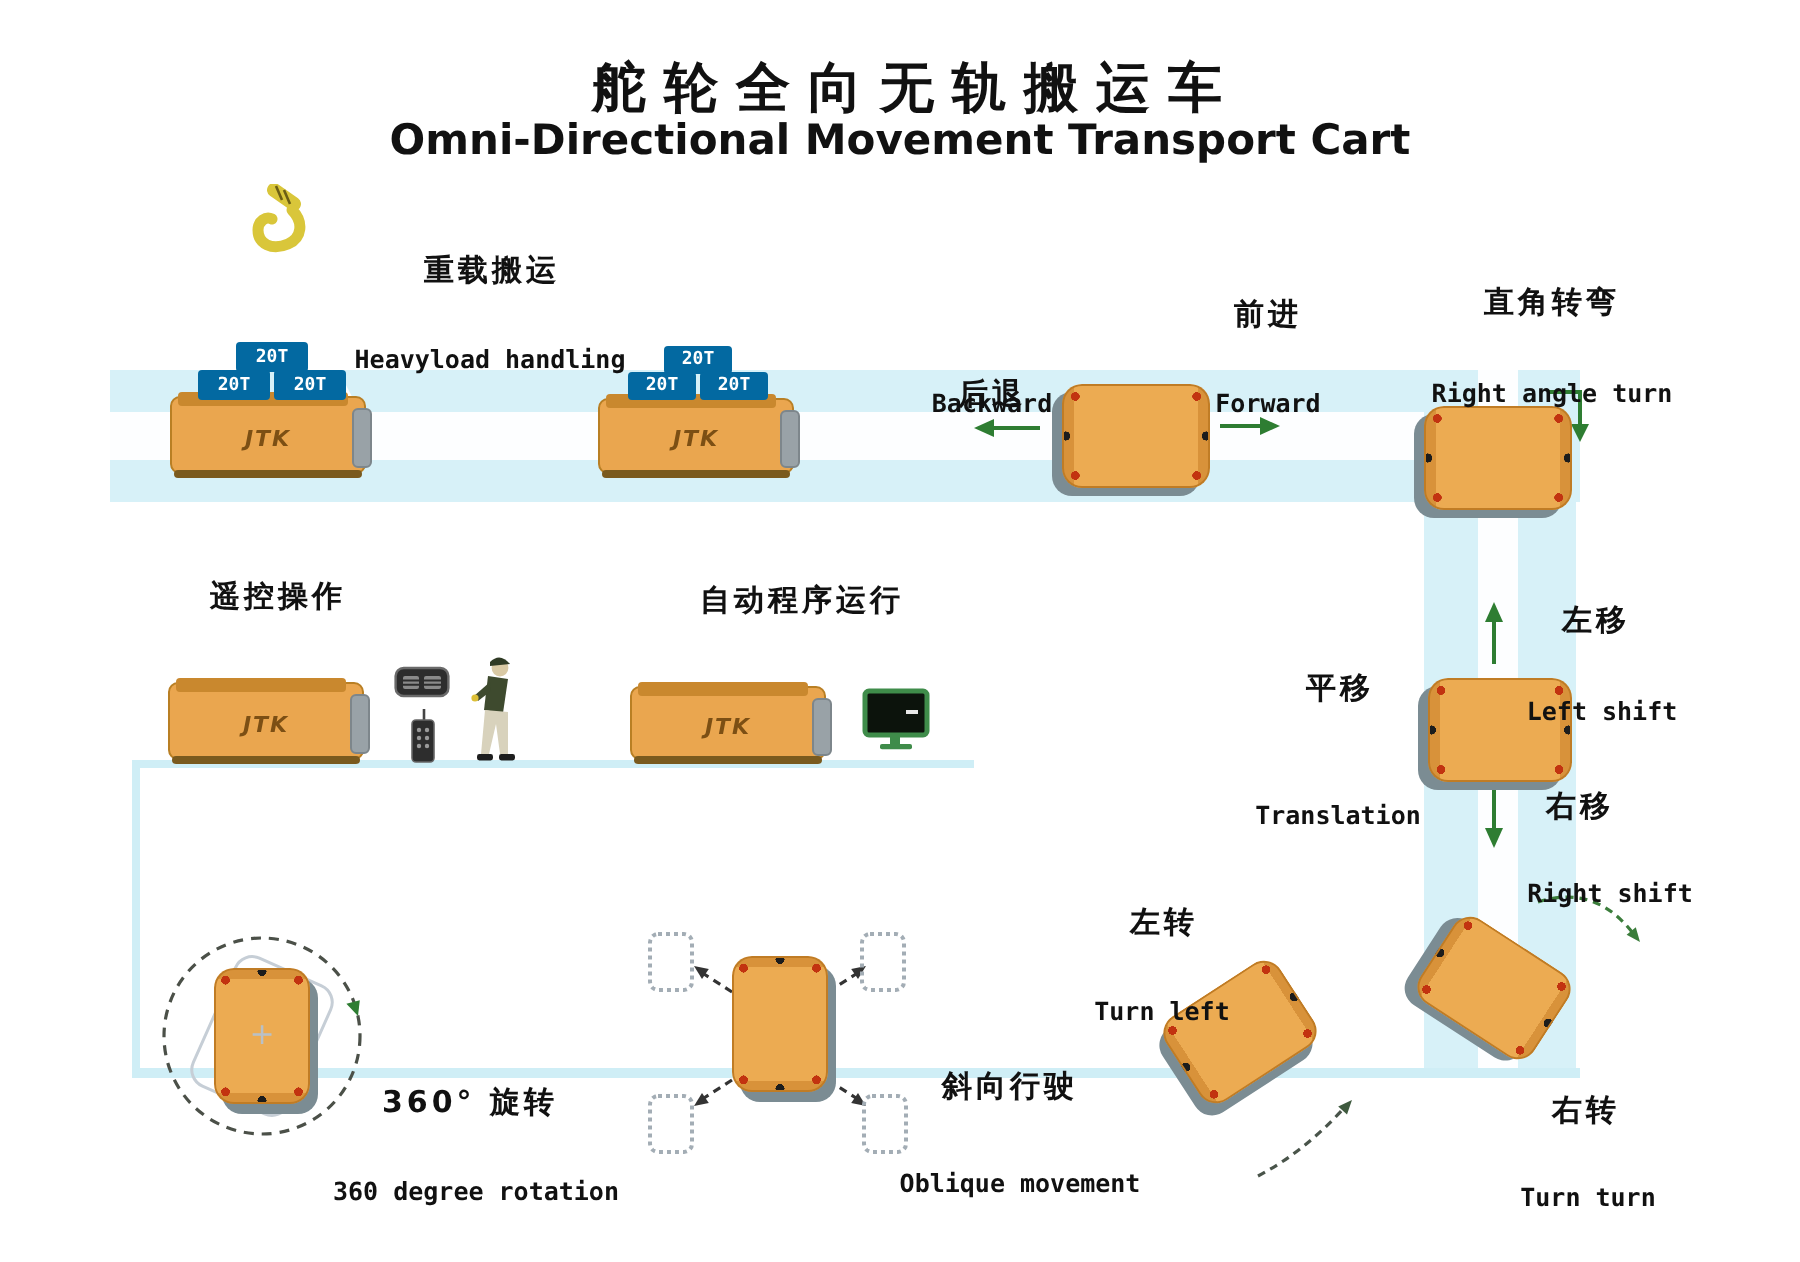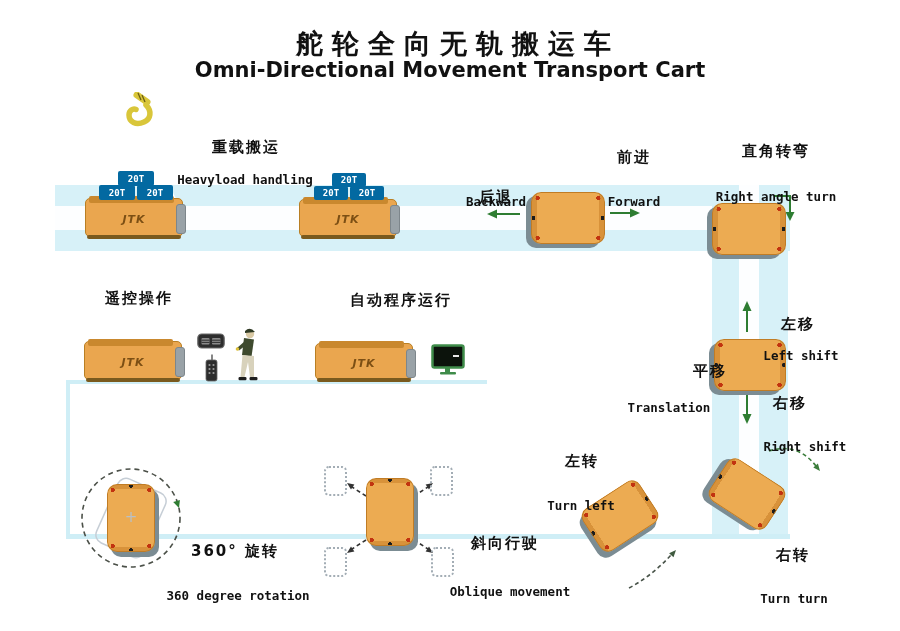--- a/index.html
+++ b/index.html
@@ -118,21 +118,21 @@
   </svg>
 
   <div class="lbl title-zh" style="left:458px;top:26px;">舵轮全向无轨搬运车</div>
   <div class="lbl title-en" style="left:450px;top:58px;">Omni-Directional Movement Transport Cart</div>
 
   <svg class="icon" style="left:114px;top:92px;" width="48" height="52" viewBox="0 0 48 52">
     <path d="M23 3 L33 10" stroke="#d9c63a" stroke-width="7" stroke-linecap="round"></path>
     <path d="M24 1 l3 7 M28 3 l3 7" stroke="#6b5e14" stroke-width="1.3"></path>
     <path d="M32 13 C38 19 37 27 30 30 C22 33.5 15 30 15 23 C15 18.5 19 16 22 17.5" fill="none" stroke="#d9c63a" stroke-width="5.5" stroke-linecap="round"></path>
   </svg>
-  <div class="lbl zh" style="left:246px;top:138px;text-align:right;">重载搬运</div>
+  <div class="lbl zh" style="left:246px;top:126px;text-align:right;">重载搬运</div>
   <div class="lbl en" style="left:245px;top:144px;">Heavyload handling</div>
 
   <div class="cart-side" style="left:85px;top:198px;width:98px;height:39px;">
     <div class="sbody"></div>
     <div class="lid"></div>
     <div class="cap"></div>
     <div class="base"></div>
     <div class="logo">JTK</div>
   </div>
   <div class="wt" style="left:118px;top:171px;width:36px;height:15px;">20T</div>
@@ -159,27 +159,27 @@
     <div class="body body-h"></div>
   </div>
 
   <div class="lbl zh" style="left:776px;top:142px;">直角转弯</div>
   <div class="lbl en" style="left:776px;top:161px;">Right angle turn</div>
   <div class="cart-top sh-l" style="left:712px;top:203px;width:74px;height:52px;">
     <div class="shadow"></div>
     <div class="body body-h"></div>
   </div>
 
-  <div class="lbl zh" style="left:798px;top:315px;">左移</div>
+  <div class="lbl zh" style="left:798px;top:301px;">左移</div>
   <div class="lbl en" style="left:801px;top:320px;">Left shift</div>
   <div class="cart-top sh-l" style="left:714px;top:339px;width:72px;height:52px;">
     <div class="shadow"></div>
     <div class="body body-h"></div>
   </div>
-  <div class="lbl zh" style="left:670px;top:362px;margin-left:40px;">平移</div>
+  <div class="lbl zh" style="left:670px;top:335px;">平移</div>
   <div class="lbl en" style="left:669px;top:372px;">Translation</div>
   <div class="lbl zh" style="left:790px;top:394px;">右移</div>
   <div class="lbl en" style="left:805px;top:411px;">Right shift</div>
 
   <div class="lbl zh" style="left:139px;top:289px;">遥控操作</div>
   <div class="cart-side" style="left:84px;top:341px;width:98px;height:39px;">
     <div class="sbody"></div>
     <div class="lid"></div>
     <div class="cap"></div>
     <div class="base"></div>

